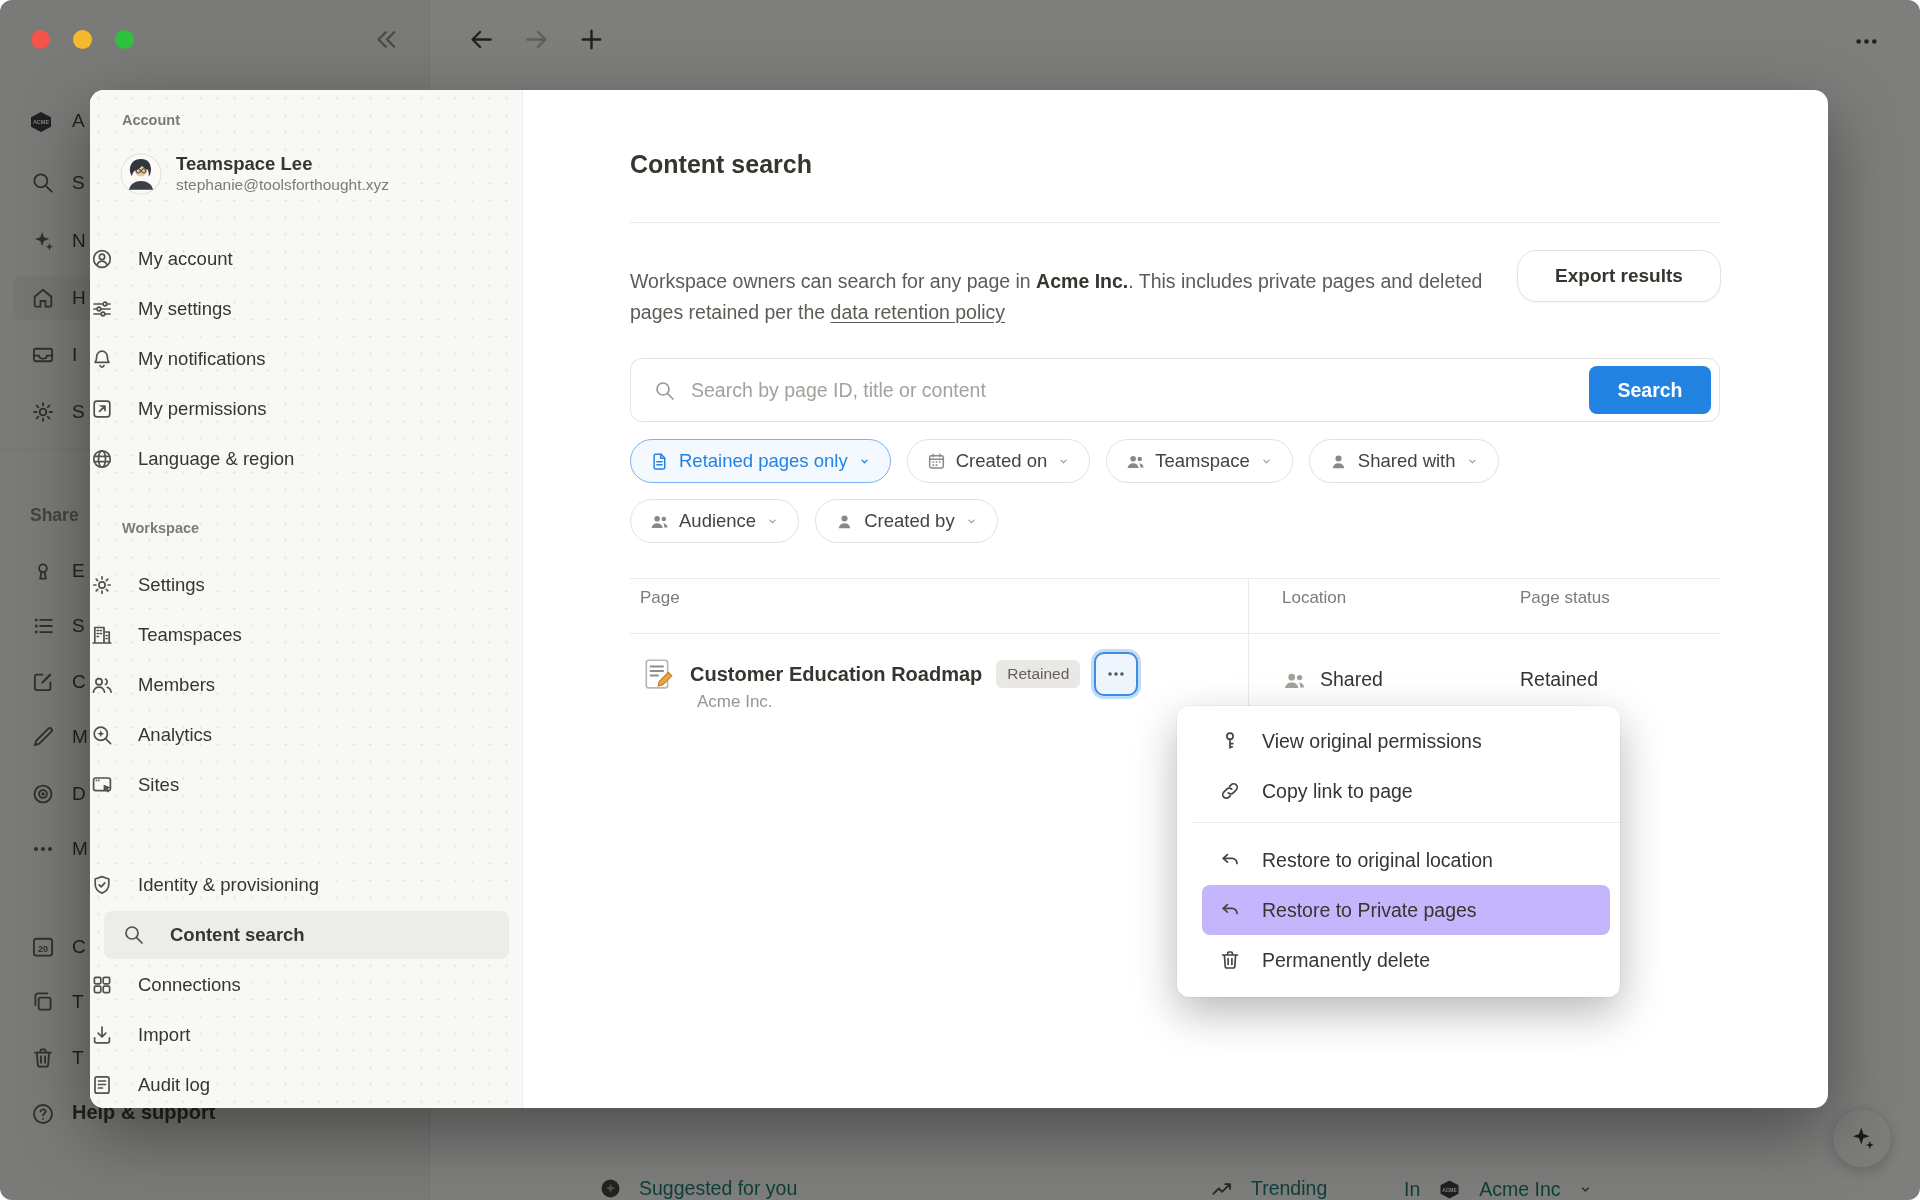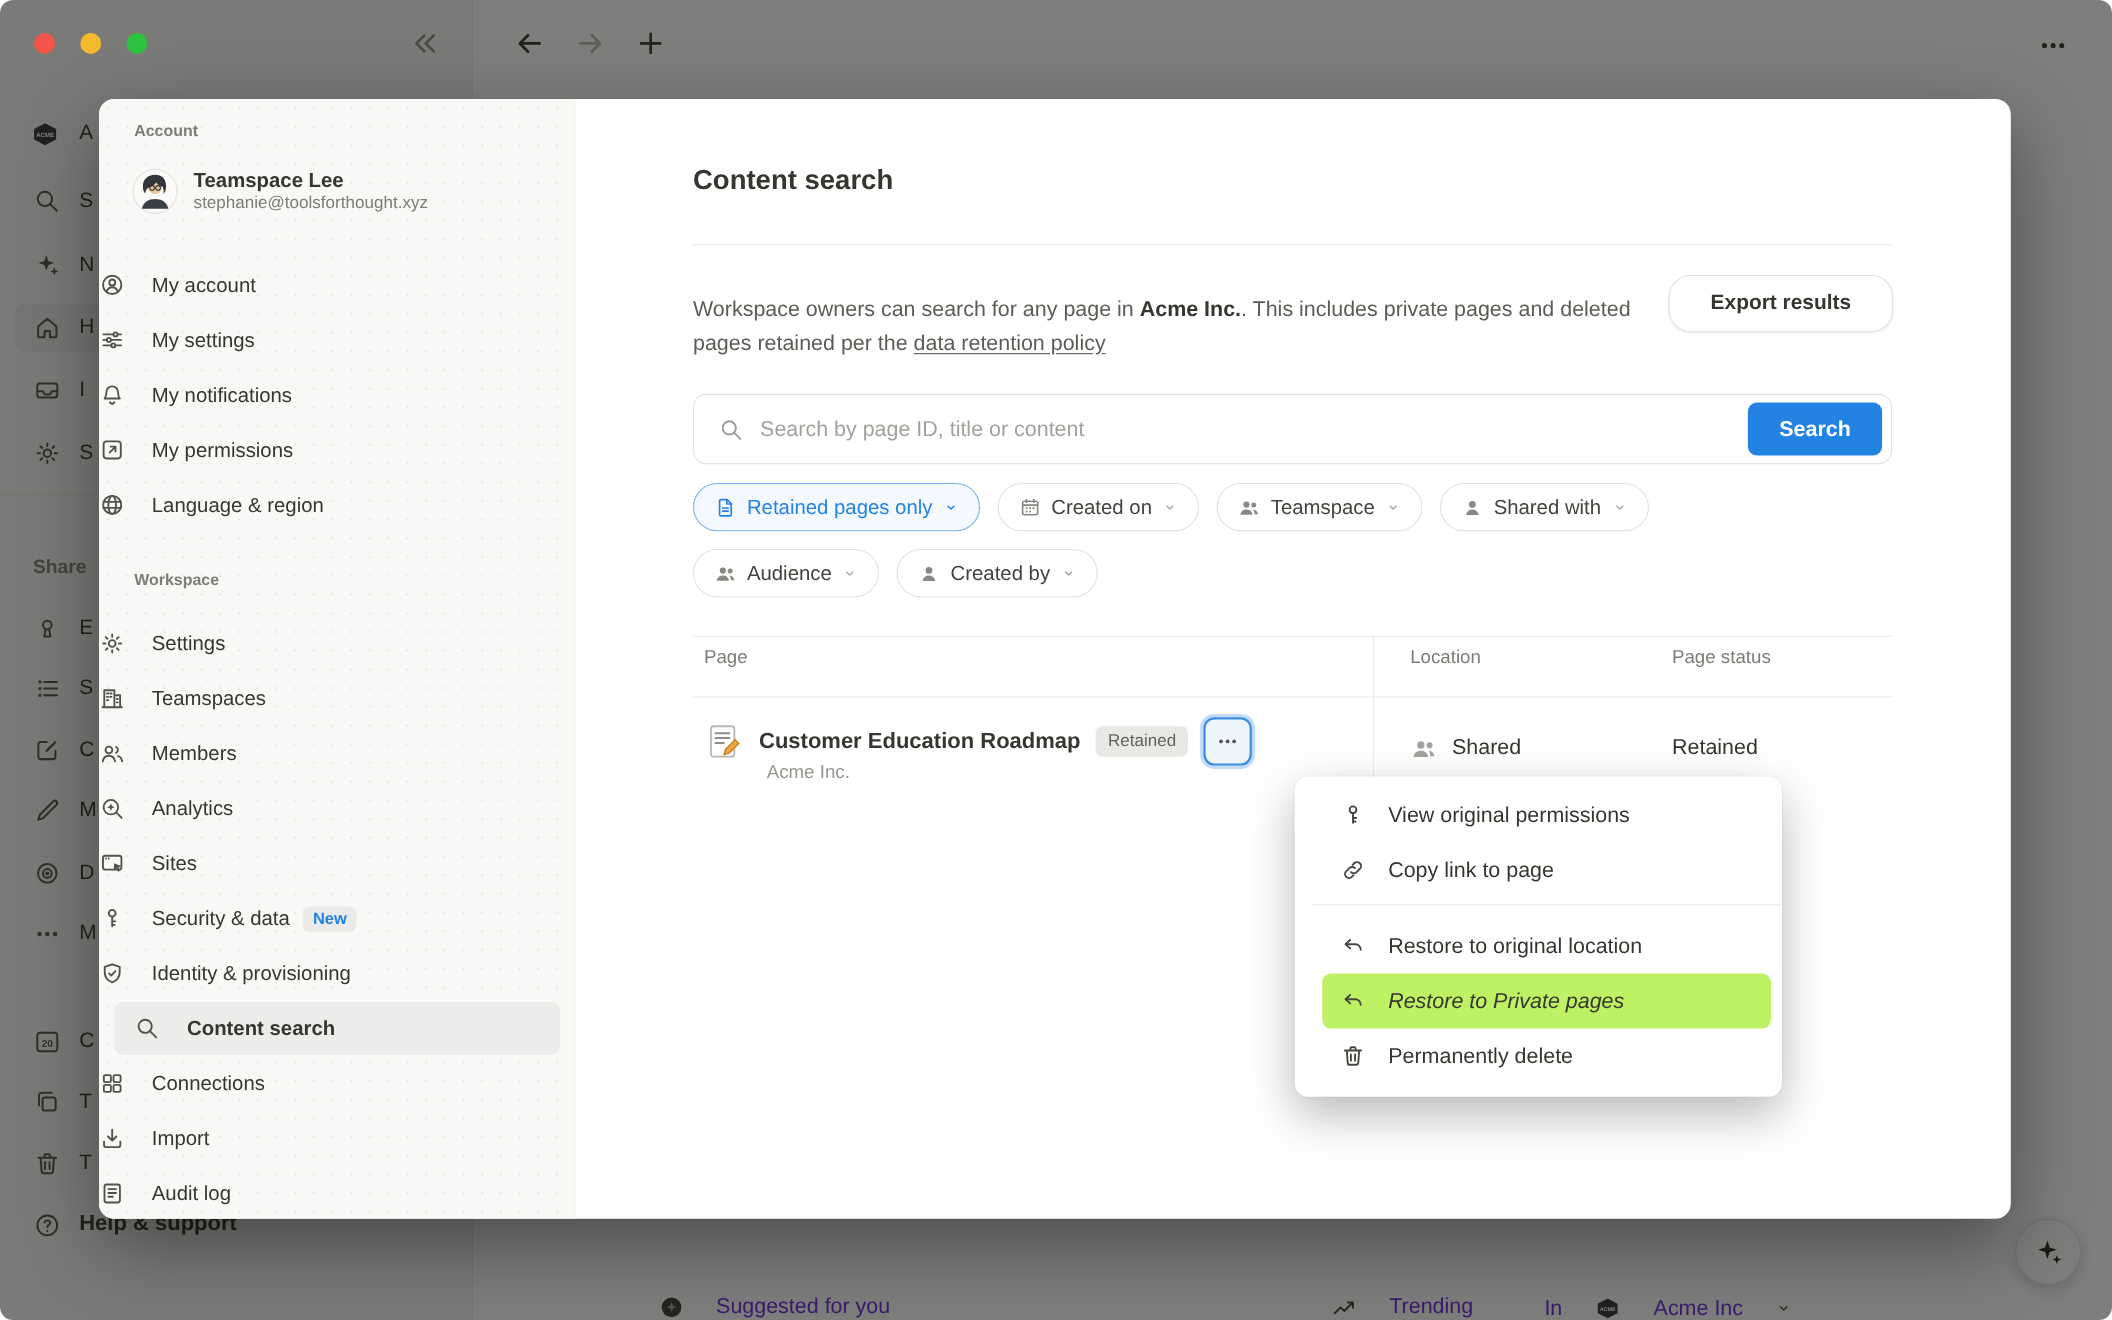--- a/index.html
+++ b/index.html
@@ -70,24 +70,24 @@
   .dots-btn{width:44px;height:44px;border-radius:10px;background:#eef5fd;border:2px solid #3a8de0;
       box-shadow:0 0 0 3px rgba(35,131,226,.28);display:flex;align-items:center;justify-content:center;color:#55534e;cursor:pointer;}
   .row-sub{position:absolute;left:607px;top:602px;font-size:17px;color:#97958f;}
   .cell-txt{position:absolute;top:578px;font-size:19.5px;color:#37352f;}
   .loc-ic{position:absolute;left:1192px;top:578px;width:25px;height:25px;color:#a3a19b;}
   
   #menu{position:absolute;left:1177px;top:706px;width:443px;background:#fff;border-radius:12px;z-index:30;
       box-shadow:0 0 0 1px rgba(15,15,15,.03),0 16px 44px rgba(0,0,0,.28);padding:10px 0 12px 15px;}
   .mi{height:50px;display:flex;align-items:center;padding-left:26px;gap:20px;font-size:19.5px;color:#37352f;cursor:pointer;}
   .mi .mic{width:24px;height:24px;color:#47453f;flex:none;}
-  .mi.hov{margin:0 10px;padding-left:16px;background:#bef264;border-radius:8px;font-style:italic;}
+  .mi.hov{margin:0 10px;padding-left:16px;background:#c4b5fd;border-radius:8px;}
   .m-sep{height:1px;background:#eeedeb;margin:6px 0 12px 0;}
   
-  .dock-item{position:absolute;top:1176px;display:flex;align-items:center;gap:28px;font-size:19.5px;color:#6d28d9;}
+  .dock-item{position:absolute;top:1176px;display:flex;align-items:center;gap:16px;font-size:19.5px;color:#0f766e;}
   #fab{position:absolute;left:1832px;top:1108px;width:60px;height:60px;border-radius:50%;background:#fdfdfc;
       border:1px solid #e4e3e0;display:flex;align-items:center;justify-content:center;color:#26251f;
       box-shadow:0 4px 14px rgba(0,0,0,.18);}
 </style>
 </head>
 <body>
 
 <svg width="0" height="0" style="position:absolute">
   <defs>
     <symbol id="i-search" viewBox="0 0 24 24">
@@ -493,27 +493,20 @@
             <use href="#i-zoomstar"></use>
           </svg>
         <span class="nlab">Analytics</span>
       </div>
       <div class="nav-row" style="top:671px">
         <svg class="sic nic">
             <use href="#i-sites"></use>
           </svg>
         <span class="nlab">Sites</span>
       </div>
-      <div class="nav-row" style="top:721px">
-        <svg class="sic nic">
-            <use href="#i-key"></use>
-          </svg>
-        <span class="nlab">Security &amp; data</span>
-        <span class="badge-new">New</span>
-      </div>
       <div class="nav-row" style="top:771px">
         <svg class="sic nic">
             <use href="#i-shield"></use>
           </svg>
         <span class="nlab">Identity &amp; provisioning</span>
       </div>
       <div class="nav-row sel" style="top:821px">
         <svg class="sic nic">
             <use href="#i-search"></use>
           </svg>

